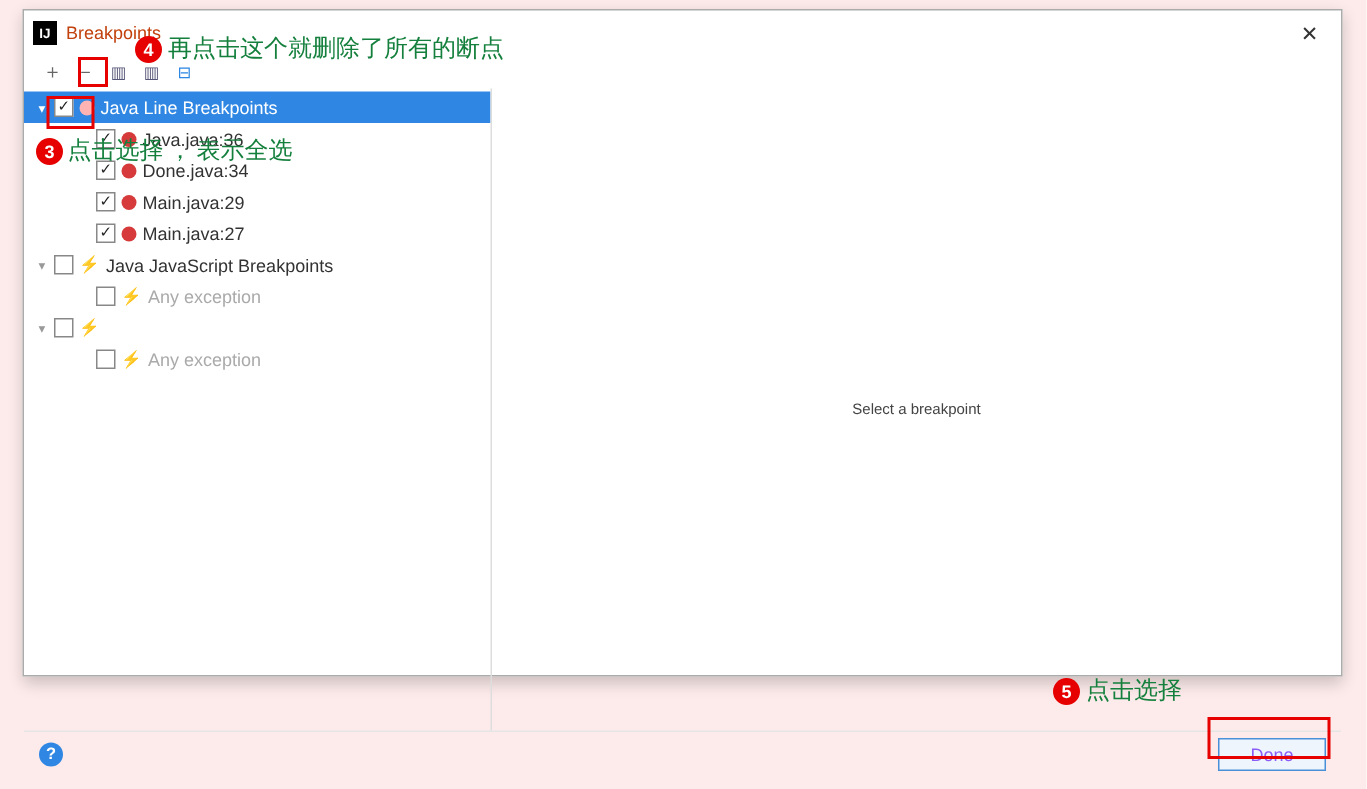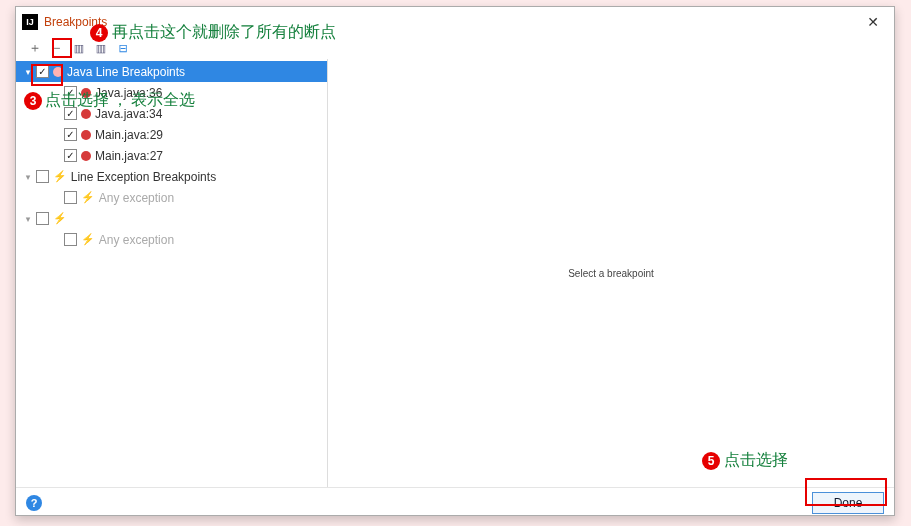--- a/index.html
+++ b/index.html
@@ -1,18 +1,18 @@
 <!DOCTYPE html>
 <html><head>
 <meta charset="utf-8">
 <style>
   * { box-sizing: border-box; margin: 0; padding: 0; font-family: "Segoe UI", Tahoma, sans-serif; }
   body { background: #fdebeb; width: 911px; height: 526px; overflow: hidden; }
   .dialog {
-    position: absolute; left: 15px; top: 6px; width: 880px; height: 510px;
+    position: absolute; left: 15px; top: 6px; width: 880px; height: 445px;
     background: #fff; border: 1px solid #ababab; box-shadow: 0 4px 10px rgba(0,0,0,.2);
   }
   .titlebar {
     height: 30px; display: flex; align-items: center; padding: 0 6px;
   }
   .app-icon {
     width: 16px; height: 16px; background: #000; display: flex; align-items: center; justify-content: center;
   }
   .app-icon span { color: #fff; font-size: 9px; font-weight: bold; line-height: 1; }
   .title-text { margin-left: 6px; font-size: 12px; color: #c2410c; }
@@ -60,21 +60,21 @@
   .footer {
     height: 30px; border-top: 1px solid #e5e5e5; display: flex; align-items: center; padding: 0 10px;
   }
   .help-icon {
     width: 16px; height: 16px; border-radius: 50%; background: #2f87e3; color: #fff;
     display: flex; align-items: center; justify-content: center; font-size: 11px; font-weight: bold;
     cursor: pointer;
   }
   .done-btn {
     margin-left: auto; width: 72px; height: 22px; border: 1px solid #4a90d9;
-    background: #eef5fc; font-size: 12px; color: #0f172a; cursor: pointer;
+    background: #eef5fc; font-size: 12px; color: #8b5cf6; cursor: pointer;
     display: flex; align-items: center; justify-content: center;
   }
   
   .ann { position: absolute; pointer-events: none; }
   .ann-text { color: #15803d; font-weight: normal; font-size: 16px; }
   .ann-num {
     width: 18px; height: 18px; border-radius: 50%; background: #e60000; color: #fff;
     display: inline-flex; align-items: center; justify-content: center; font-size: 12px; font-weight: bold;
   }
   .ann-box { border: 2px solid #e60000; position: absolute; }
@@ -113,40 +113,40 @@
       <div class="tree-row">
         <span class="indent" style="width:42px"></span>
         <span class="cb checked"></span>
         <span class="bp-dot"></span>
         <span>Java.java:36</span>
       </div>
       <div class="tree-row">
         <span class="indent" style="width:42px"></span>
         <span class="cb checked"></span>
         <span class="bp-dot"></span>
-        <span>Java.java:34</span>
+        <span>Done.java:34</span>
       </div>
       <div class="tree-row">
         <span class="indent" style="width:42px"></span>
         <span class="cb checked"></span>
         <span class="bp-dot"></span>
         <span>Main.java:29</span>
       </div>
       <div class="tree-row">
         <span class="indent" style="width:42px"></span>
         <span class="cb checked"></span>
         <span class="bp-dot"></span>
         <span>Main.java:27</span>
       </div>
 
       <div class="tree-row">
         <span class="expander">▾</span>
         <span class="cb"></span>
         <span class="exc-icon">⚡</span>
-        <span>Line Exception Breakpoints</span>
+        <span>Java JavaScript Breakpoints</span>
       </div>
       <div class="tree-row muted">
         <span class="indent" style="width:42px"></span>
         <span class="cb"></span>
         <span class="exc-icon">⚡</span>
         <span>Any exception</span>
       </div>
 
       <div class="tree-row">
         <span class="expander">▾</span>

